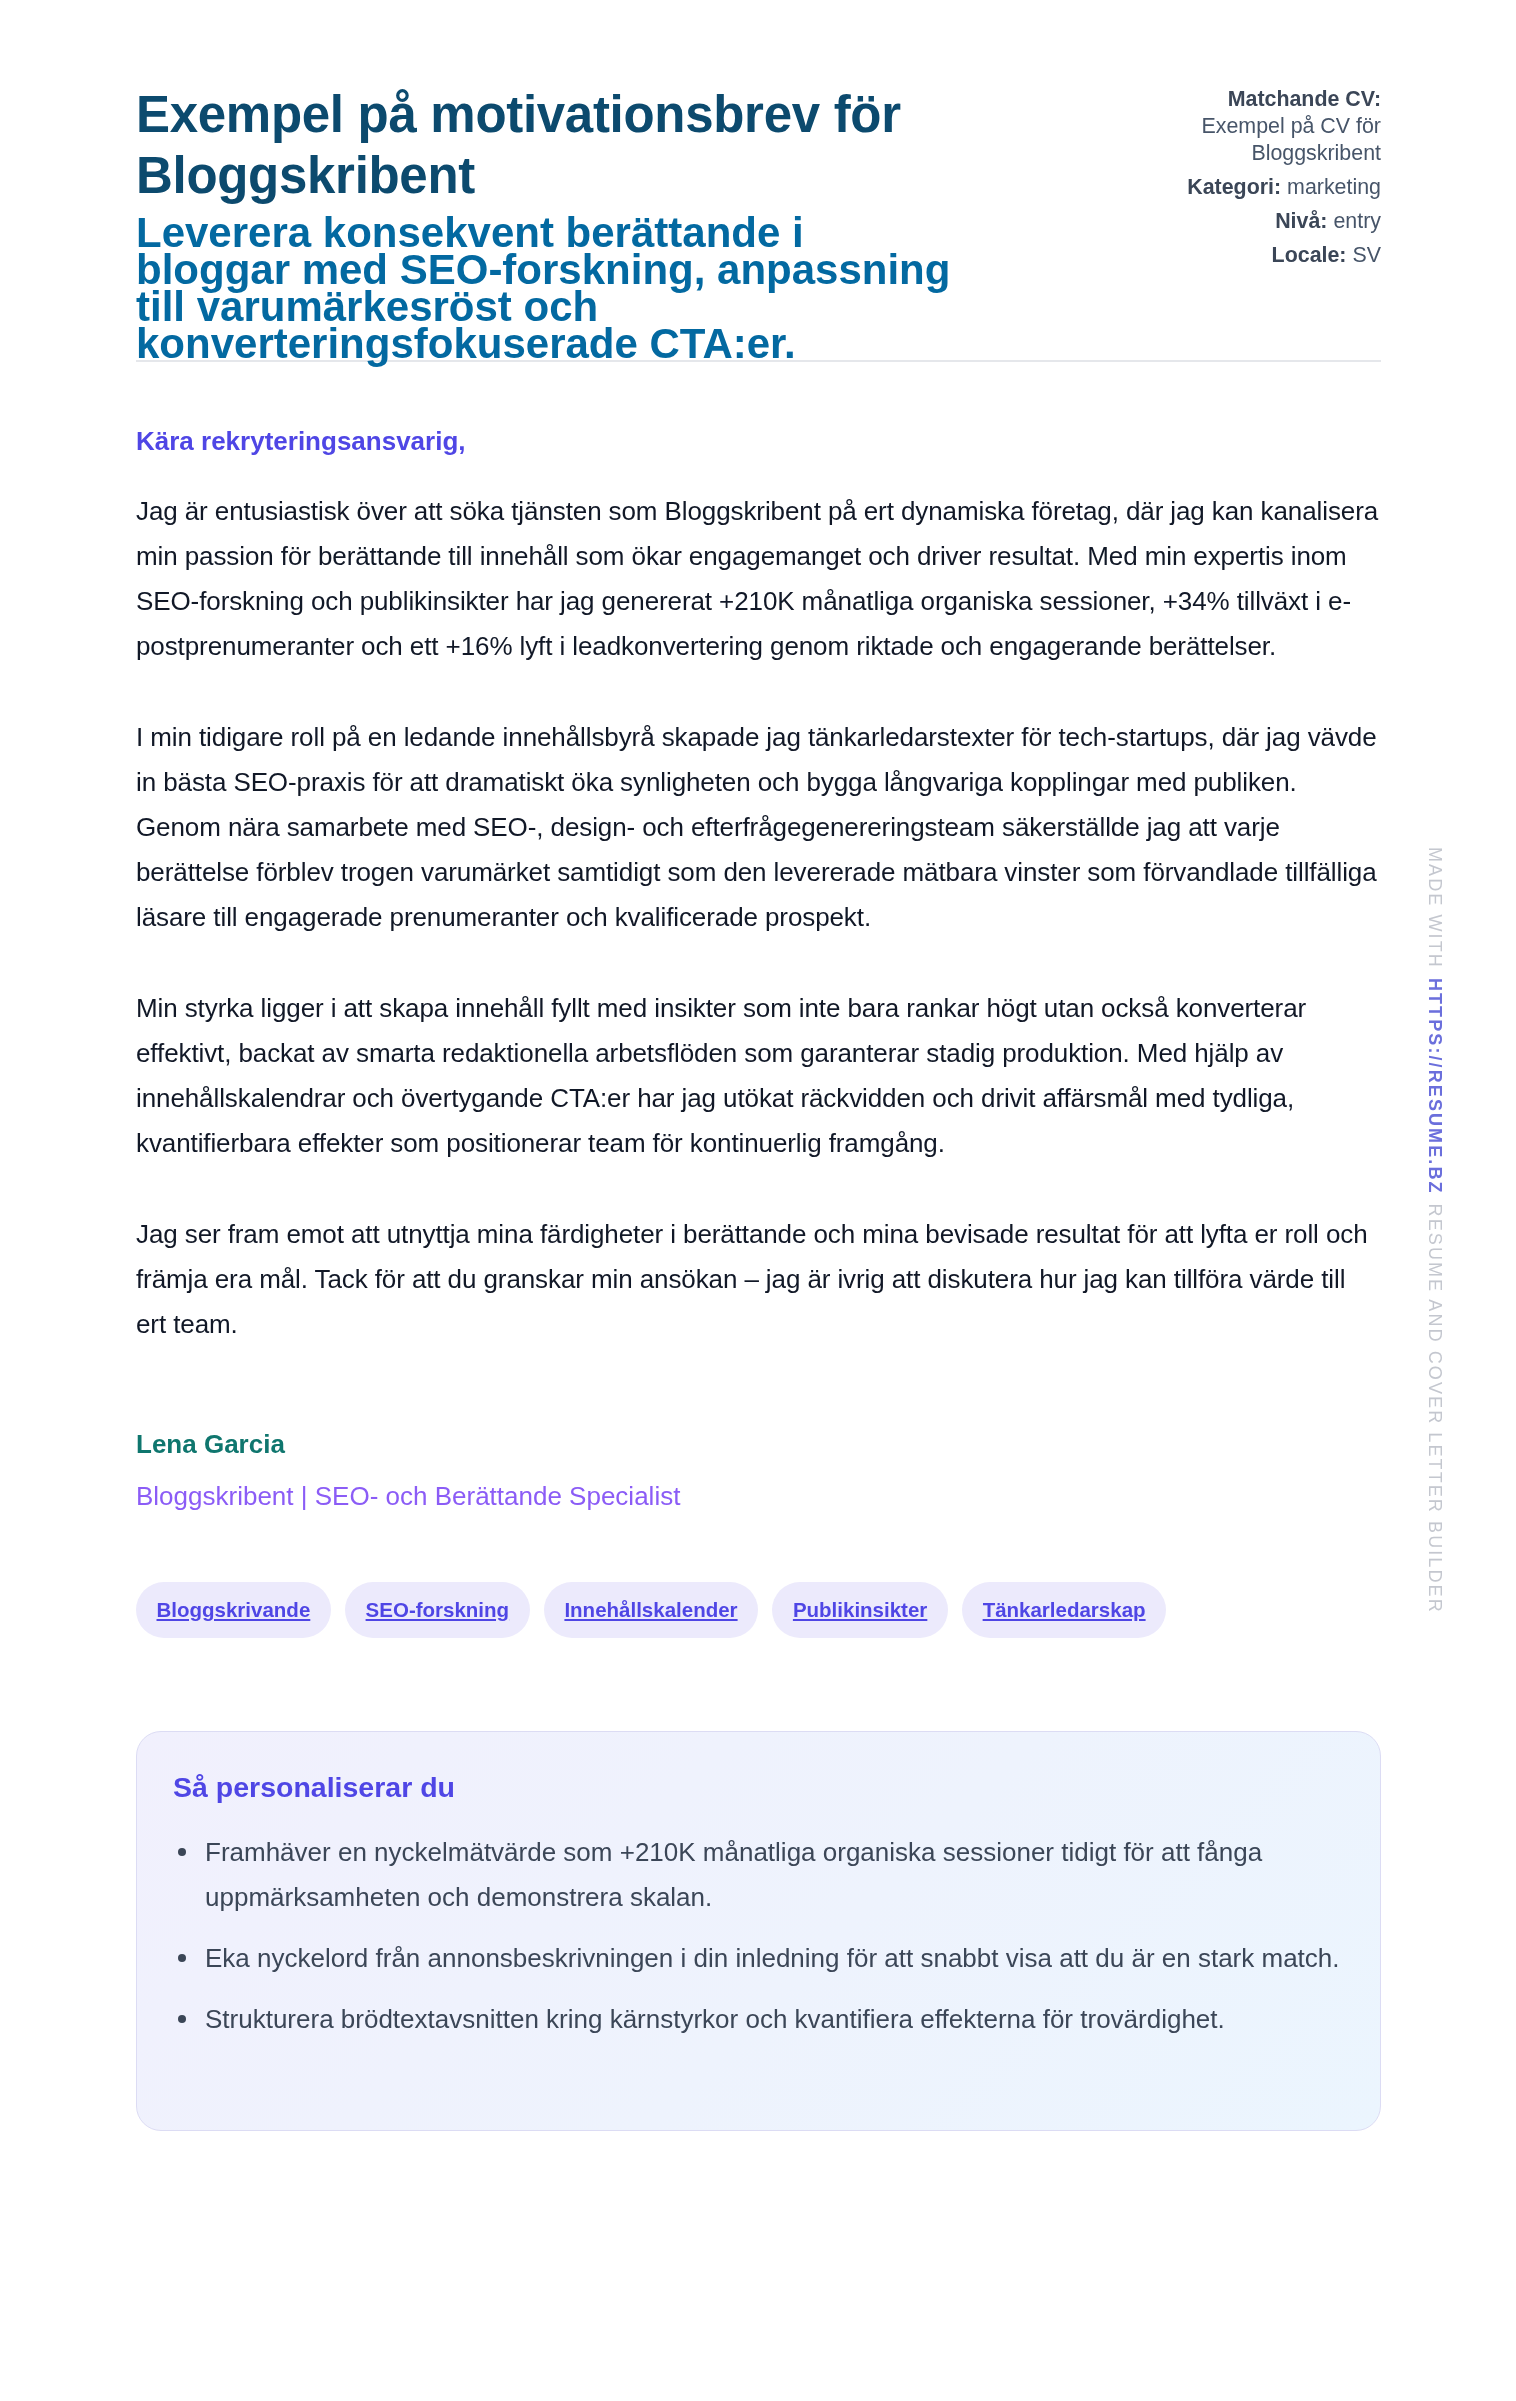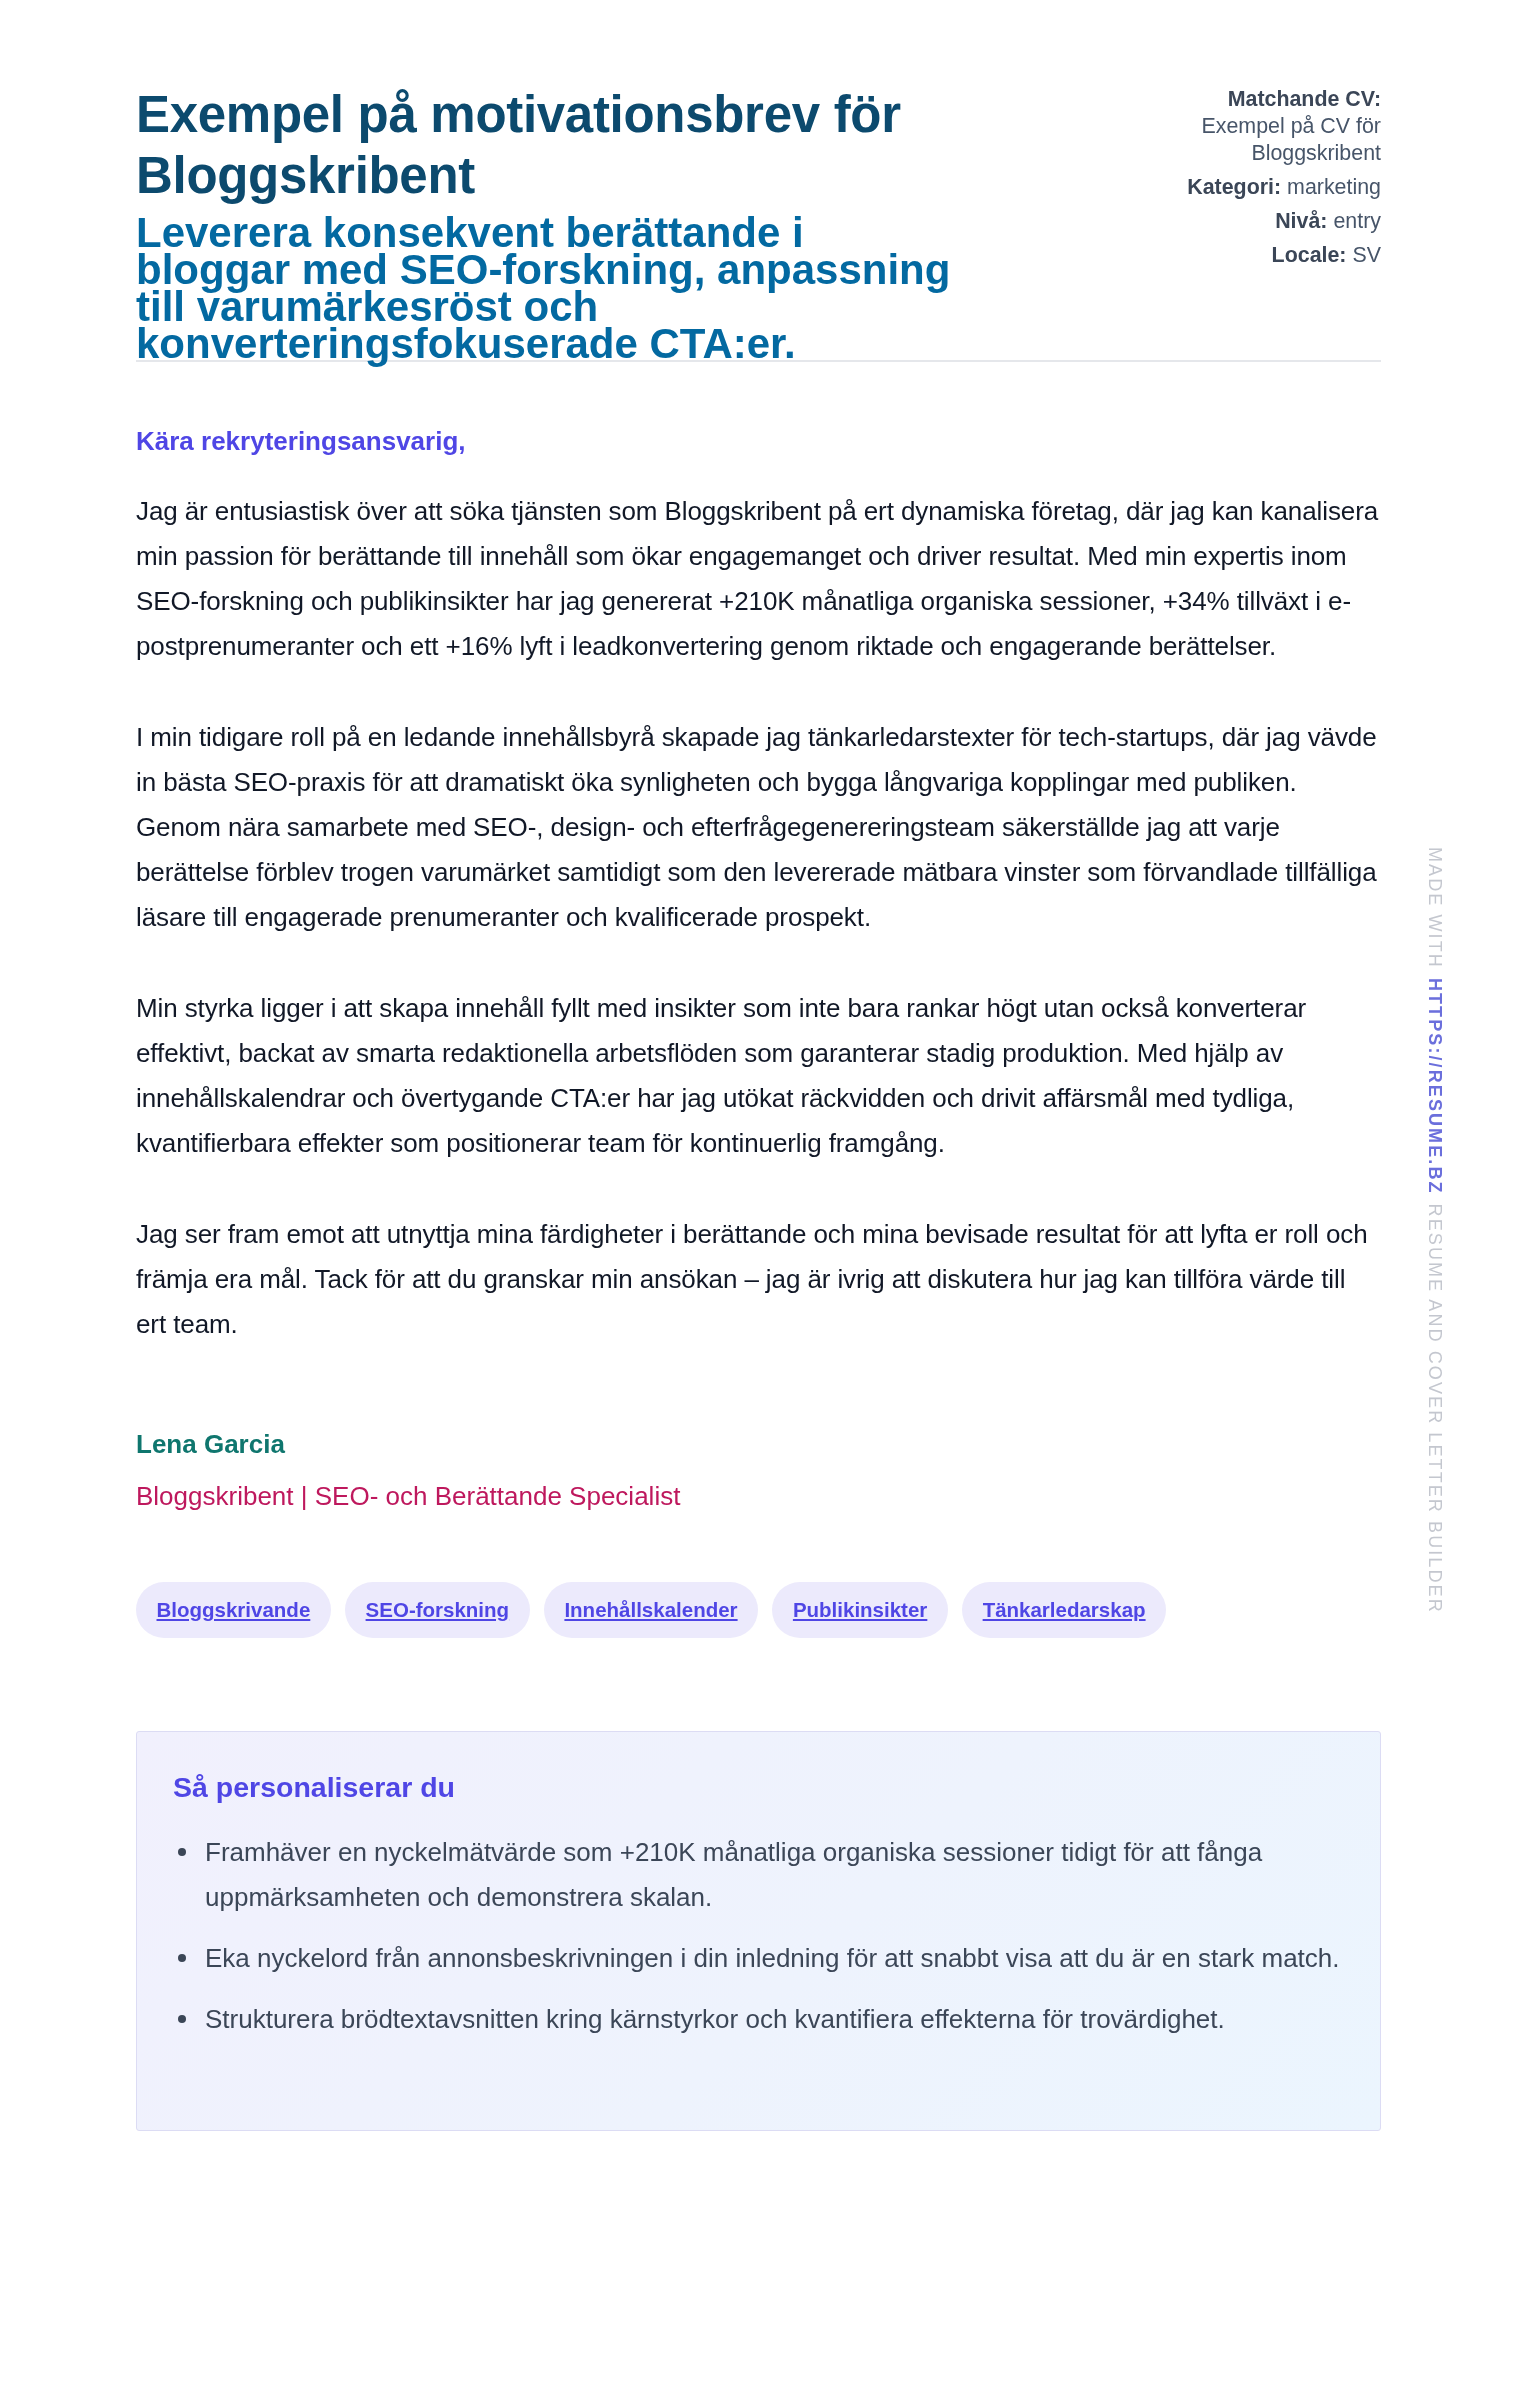--- a/index.html
+++ b/index.html
@@ -17,26 +17,26 @@
   .meta .row { margin-bottom: 7.1px; }
   .meta .row.cv { margin-bottom: 7.1px; }
   .meta b { font-weight: 700; color: #3b4657; }
 
   .letter { padding-top: 61px; }
   .greeting { font-size: 26px; font-weight: 700; color: #4f46e5; line-height: 36px; margin-bottom: 30px; }
   .para { font-size: 26px; line-height: 45px; color: #111827; margin-bottom: 46px; letter-spacing: -0.1px; }
 
   .signature { margin-top: 79px; }
   .sig-name { font-size: 26px; font-weight: 700; color: #0f766e; line-height: 36px; }
-  .sig-title { font-size: 26px; color: #be185d; line-height: 36px; margin-top: 16px; }
+  .sig-title { font-size: 26px; color: #8b5cf6; line-height: 36px; margin-top: 16px; }
 
   .tags { display: flex; gap: 14.3px; margin-top: 68px; }
   .tag { background: #eceafc; color: #4f46e5; font-size: 20.5px; font-weight: 600; border-radius: 28.5px; padding: 0 20.5px; height: 56px; line-height: 56px; text-decoration: underline; }
 
-  .tips { margin-top: 93px; border: 1.8px solid #dcdcf4; border-radius: 3px; background: linear-gradient(135deg, #f1f0fd 0%, #eef3fd 55%, #ebf5fe 100%); padding: 36px 36px 39px 36px; height: 400px; }
+  .tips { margin-top: 93px; border: 1.8px solid #dcdcf4; border-radius: 25px; background: linear-gradient(135deg, #f1f0fd 0%, #eef3fd 55%, #ebf5fe 100%); padding: 36px 36px 39px 36px; height: 400px; }
   .tips-title { font-size: 28.5px; font-weight: 700; color: #4f46e5; line-height: 39px; margin-bottom: 23px; }
   .tips ul { list-style: none; }
   .tips li { position: relative; padding-left: 32px; font-size: 26px; line-height: 45px; color: #3b4657; margin-bottom: 16px; }
   .tips li .bullet { position: absolute; left: 5.4px; top: 18px; width: 8px; height: 8px; border-radius: 50%; background: #3b4657; }
 
   .watermark { position: absolute; left: 1427px; top: 847px; width: 36px; height: 731px; }
   .watermark-inner { position: absolute; left: 18px; top: 0; transform-origin: 0 0; transform: rotate(90deg); white-space: nowrap; font-size: 18px; letter-spacing: 2.1px; color: #c4c7cf; text-transform: uppercase; }
   .watermark-inner .link { color: #6b6fdc; font-weight: 700; margin: 0 9px; }
 </style>
 </head>

